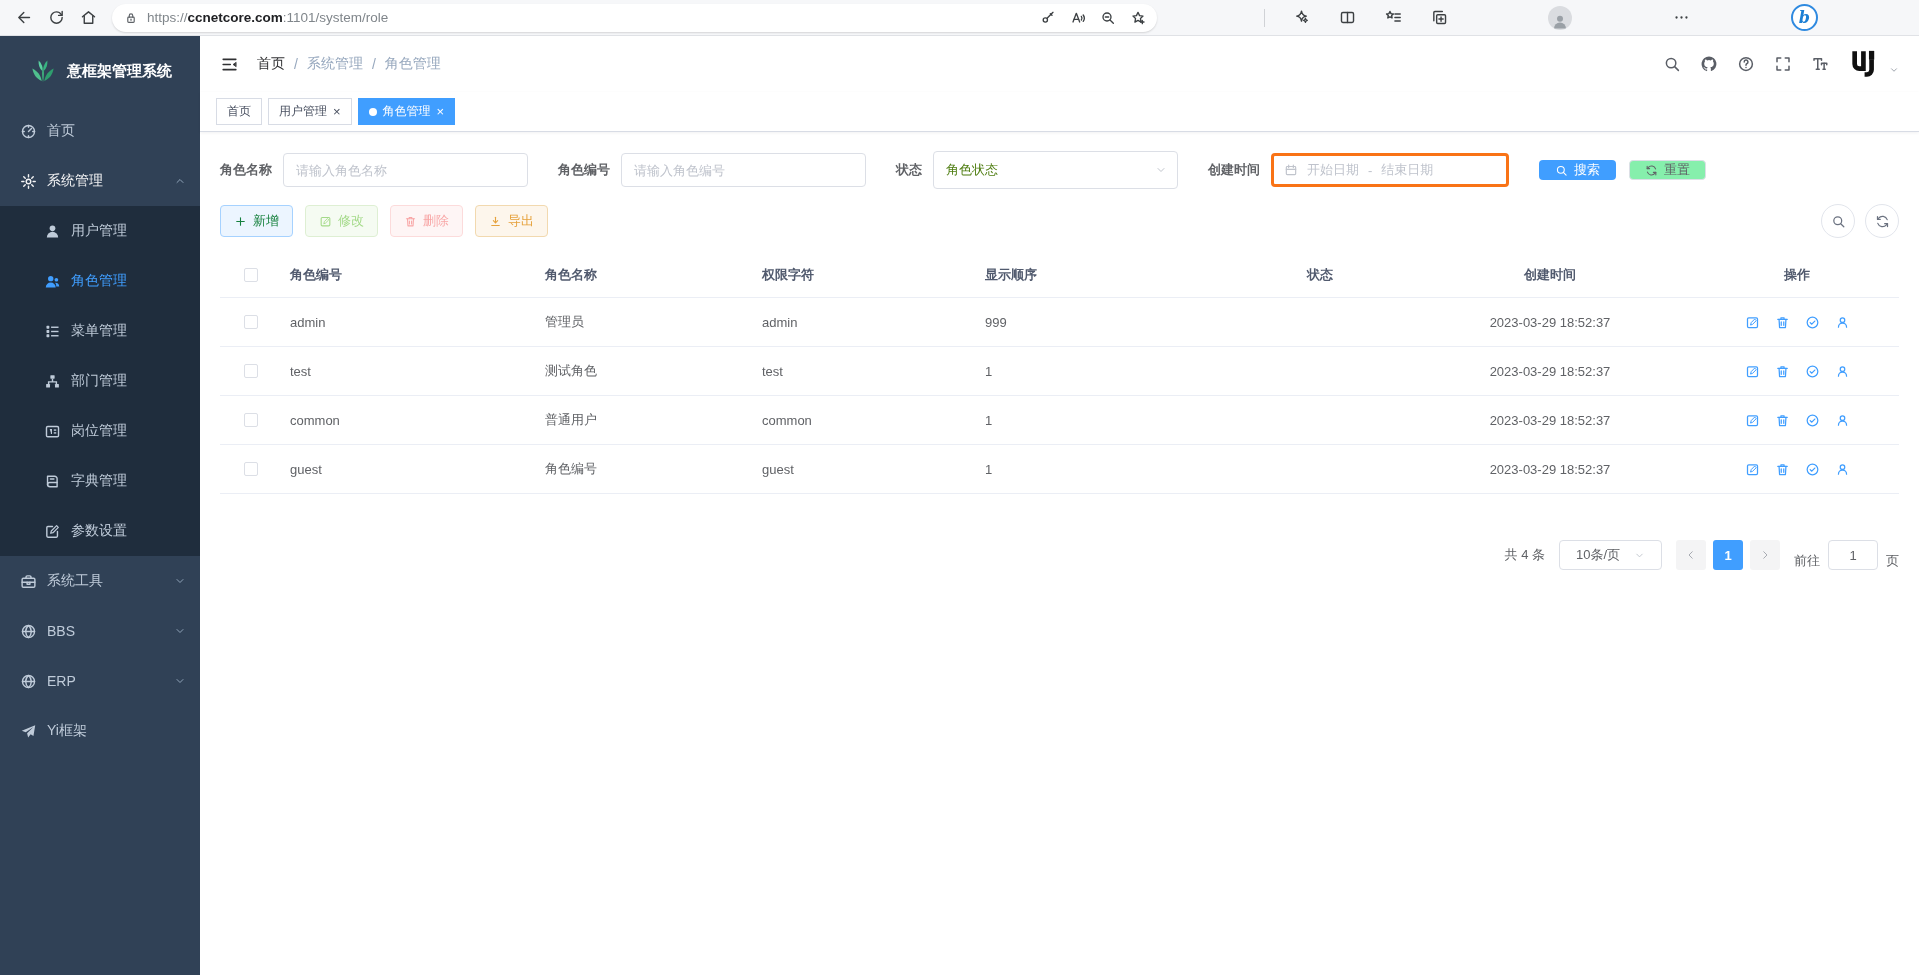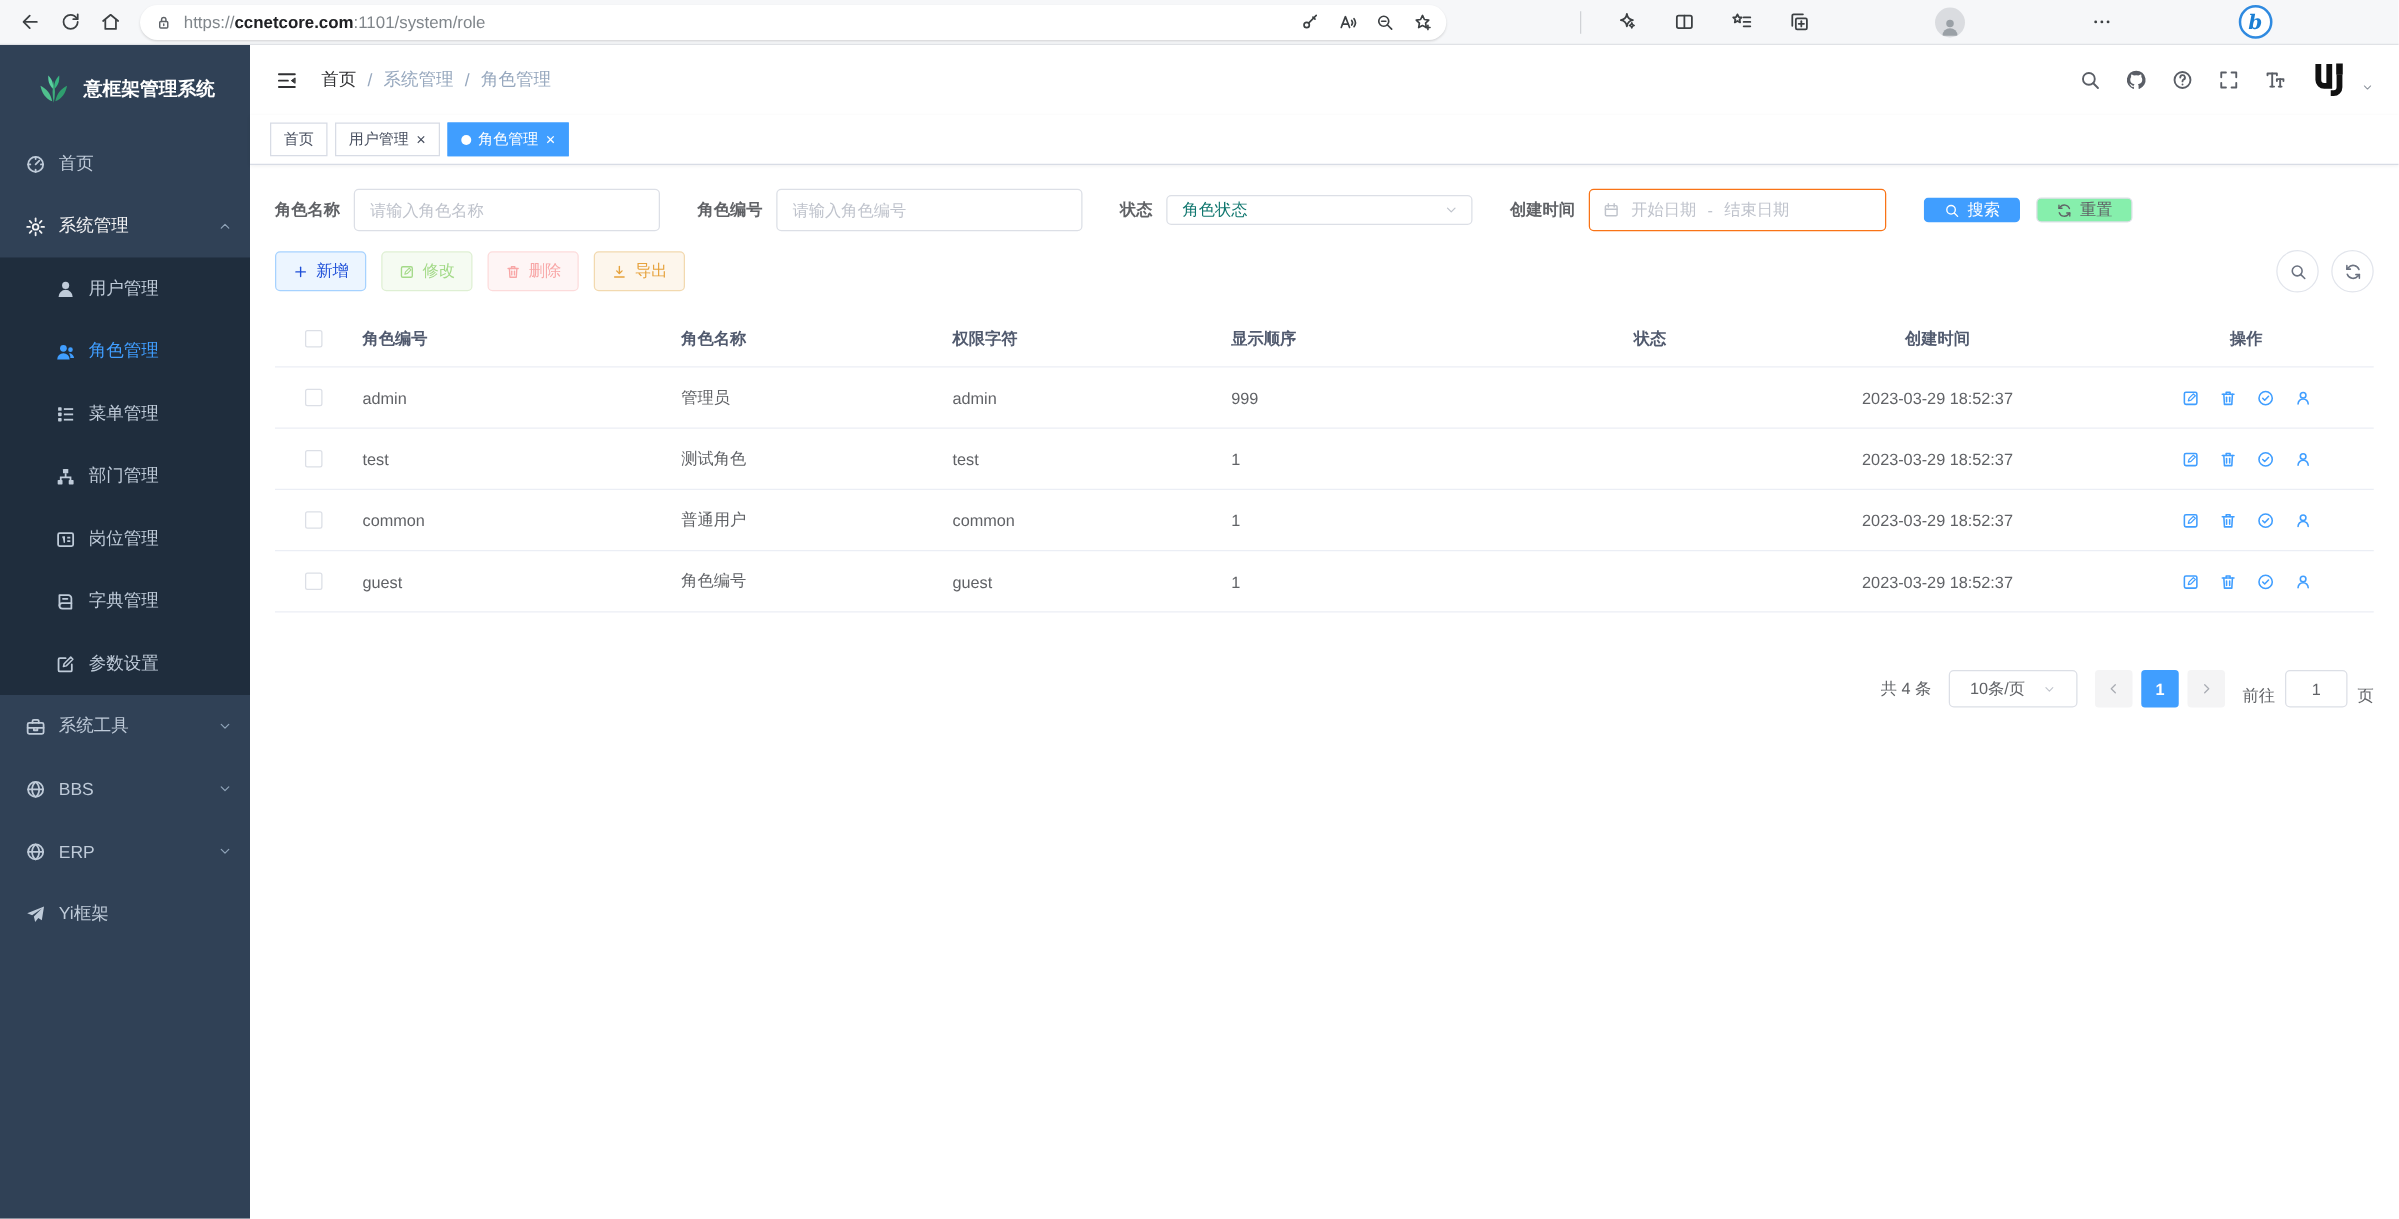--- a/index.html
+++ b/index.html
@@ -66,34 +66,34 @@
   .tag.active .dot{display:block}
   .tag .x{font-size:13px;line-height:1;cursor:pointer}
 
   
   .content{flex:1;padding:19px 20px 0}
   .filter{display:flex;align-items:center;font-size:13px;color:#606266}
   .f-group{display:flex;align-items:center;margin-right:30px}
   .f-label{font-weight:700;margin-right:11px;white-space:nowrap}
   .f-input{width:245px;height:34px;border:1px solid #dcdfe6;border-radius:4px;padding:0 12px;font-size:13px;color:#606266;outline:none;font-family:inherit}
   .f-input::placeholder{color:#bfc3cc}
-  .f-select{width:245px;height:24px;border:1px solid #dcdfe6;border-radius:4px;padding:0 10px 0 12px;display:flex;align-items:center;justify-content:space-between;color:#0f766e;cursor:pointer}
+  .f-select{width:245px;height:38px;border:1px solid #dcdfe6;border-radius:4px;padding:0 10px 0 12px;display:flex;align-items:center;justify-content:space-between;color:#4d7c0f;cursor:pointer}
   .f-select svg{width:12px;height:12px;color:#c0c4cc}
-  .f-date{width:238px;height:34px;border:1px solid #f97316;border-radius:4px;padding:0 10px;display:flex;align-items:center;gap:9px;color:#bfc3cc}
+  .f-date{width:238px;height:34px;border:3px solid #f97316;border-radius:4px;padding:0 10px;display:flex;align-items:center;gap:9px;color:#bfc3cc}
   .f-date svg{width:14px;height:14px;color:#c0c4cc}
   .f-date .sep{color:#bfc3cc}
   .btn{height:20px;display:flex;align-items:center;gap:6px;padding:0 15px;border-radius:4px;font-size:13px;cursor:pointer;border:1px solid transparent;white-space:nowrap}
   .btn svg{width:13px;height:13px}
   .btn-search{background:#409eff;color:#fff;margin-right:13px}
   .btn-reset{background:#86efac;color:#606266;border-color:#dcdfe6}
 
   .actions{display:flex;align-items:center;gap:12px;margin-top:15px}
   .btn-sm{height:32px;padding:0 13px;border-radius:4px;font-size:13px;display:flex;align-items:center;gap:6px;border:1px solid;cursor:pointer}
   .btn-sm svg{width:13px;height:13px}
-  .btn-add{color:#1d4ed8;background:#ecf5ff;border-color:#a6d2ff}
+  .btn-add{color:#15803d;background:#ecf5ff;border-color:#a6d2ff}
   .btn-mod{color:#67c23a;background:#f0f9eb;border-color:#c9e6b6;opacity:.6}
   .btn-del{color:#f56c6c;background:#fef0f0;border-color:#fbc4c4;opacity:.6}
   .btn-exp{color:#e6a23c;background:#fdf6ec;border-color:#f2d9af}
   .actions-right{margin-left:auto;display:flex;gap:10px}
   .circle-btn{width:34px;height:34px;border-radius:50%;border:1px solid #e2e5ec;background:#fff;display:flex;align-items:center;justify-content:center;color:#6b7280;cursor:pointer}
   .circle-btn svg{width:15px;height:15px}
 
   
   .table{margin-top:14px;font-size:13px;color:#606266}
   .t-row{display:grid;grid-template-columns:60px 255px 217px 223px 260px 170px 290px 1fr;align-items:center;min-height:49px;border-bottom:1px solid #ebeef5}

